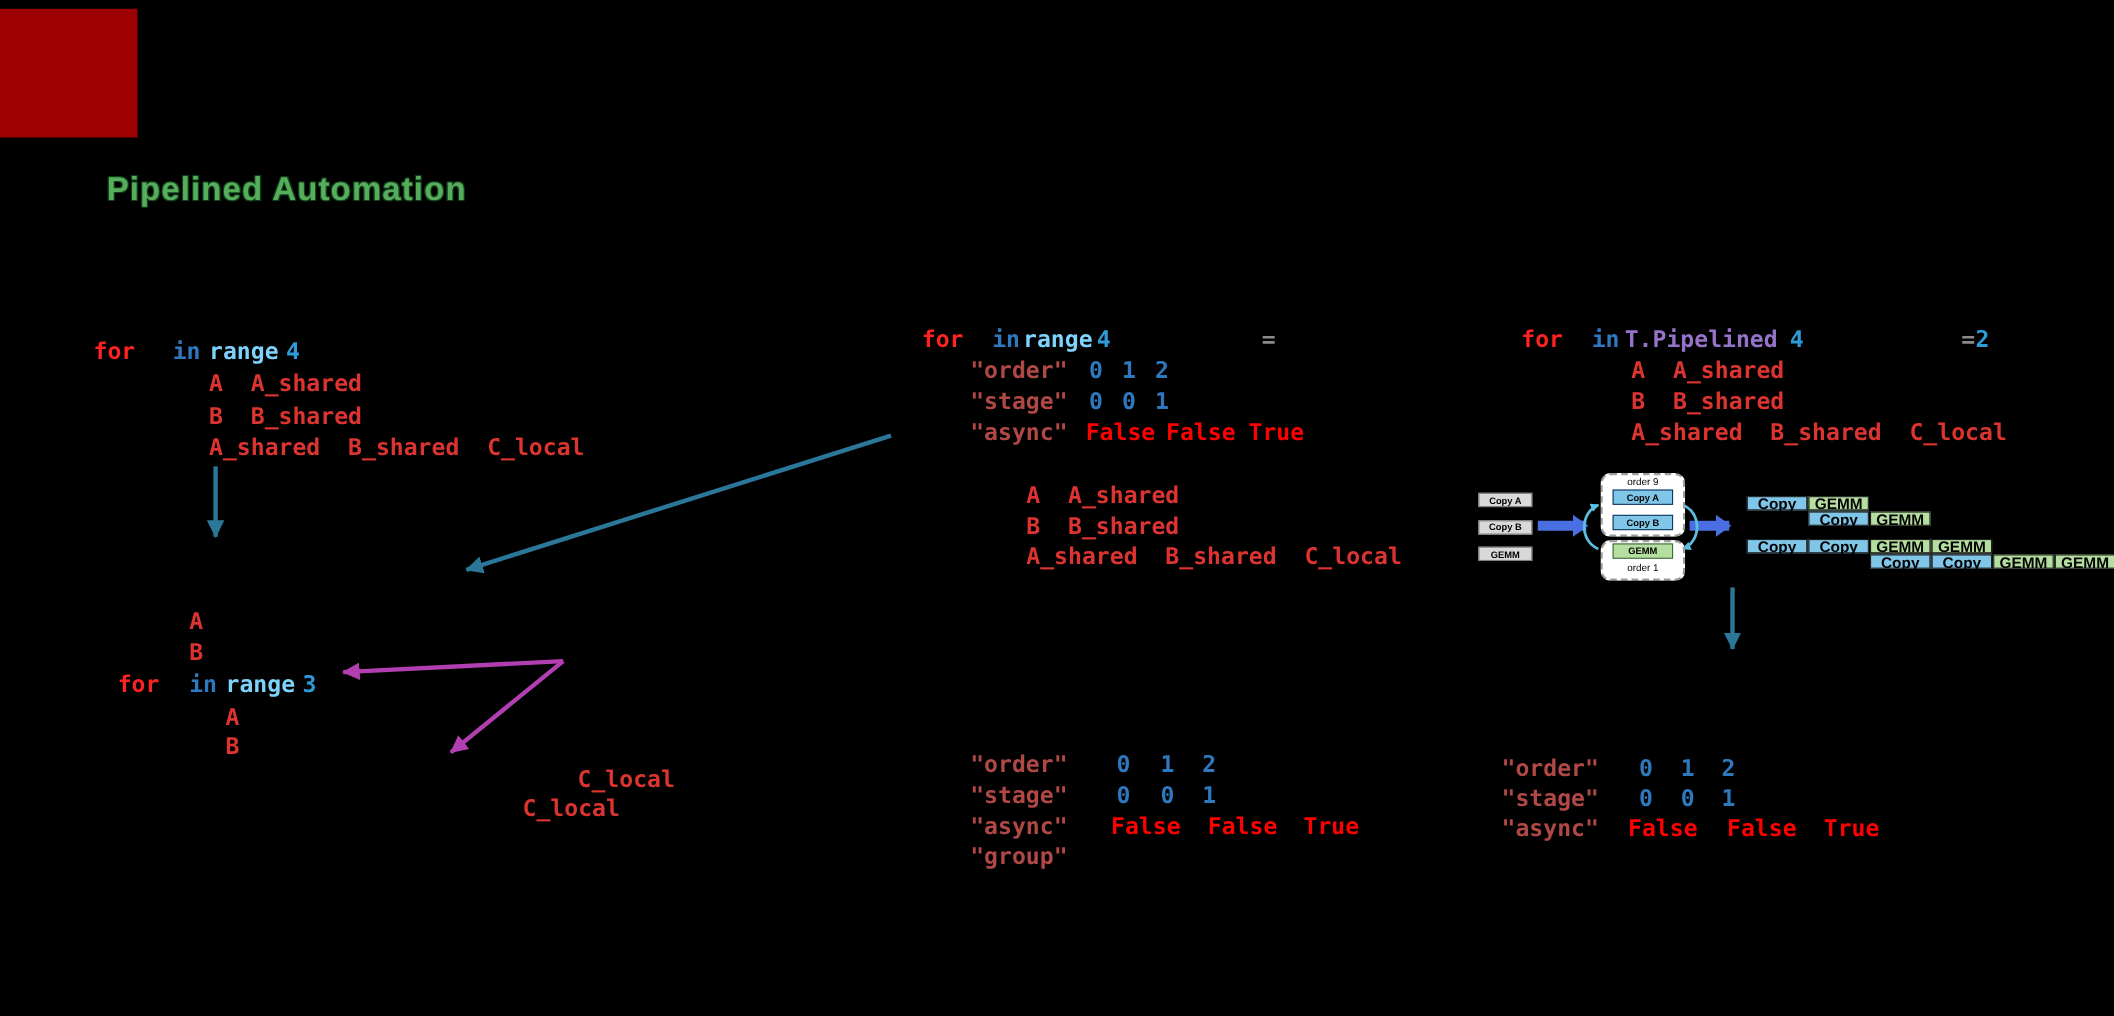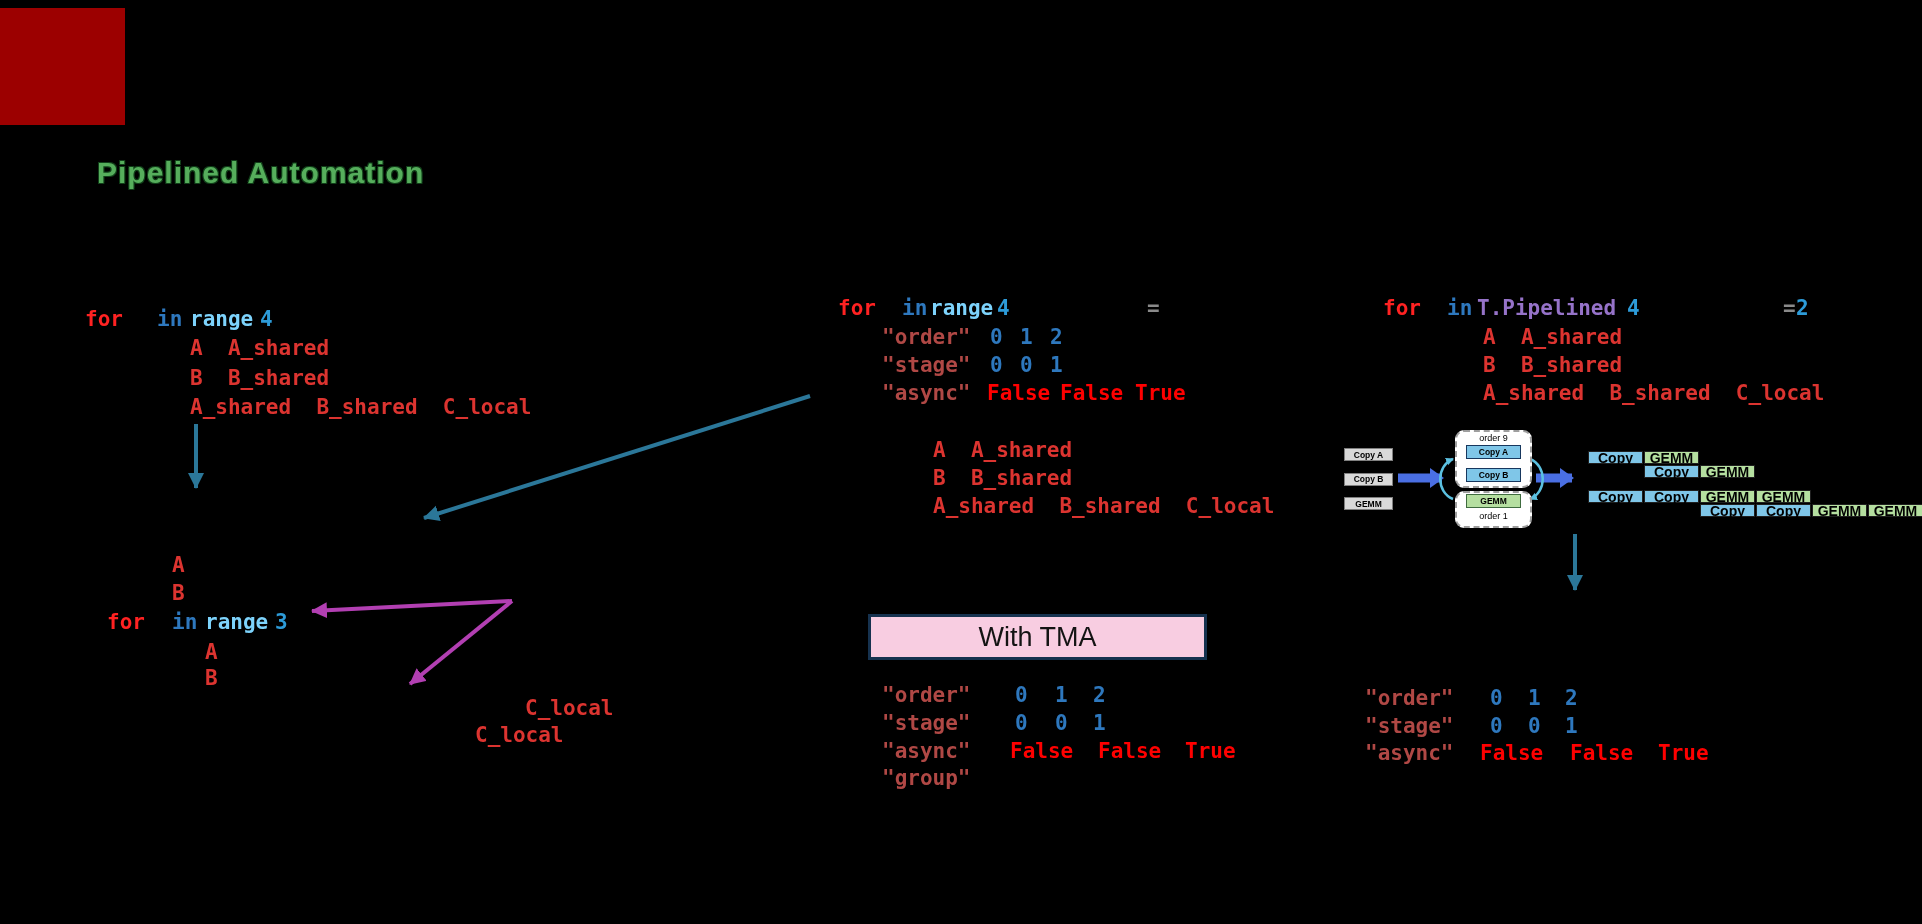--- a/index.html
+++ b/index.html
@@ -169,15 +169,14 @@
       <div class="tcell tcell-blue" style="left: 1588px; top: 490px;">Copy</div>
       <div class="tcell tcell-blue" style="left: 1644px; top: 490px;">Copy</div>
       <div class="tcell tcell-green" style="left: 1700px; top: 490px;">GEMM</div>
       <div class="tcell tcell-green" style="left: 1756px; top: 490px;">GEMM</div>
       <div class="tcell tcell-blue" style="left: 1700px; top: 504px;">Copy</div>
       <div class="tcell tcell-blue" style="left: 1756px; top: 504px;">Copy</div>
       <div class="tcell tcell-green" style="left: 1812px; top: 504px;">GEMM</div>
       <div class="tcell tcell-green" style="left: 1868px; top: 504px;">GEMM</div>
     </div>
 
-  <div id="tma-banner">With TMA</div>
 
 </div>
 
 </body></html>

